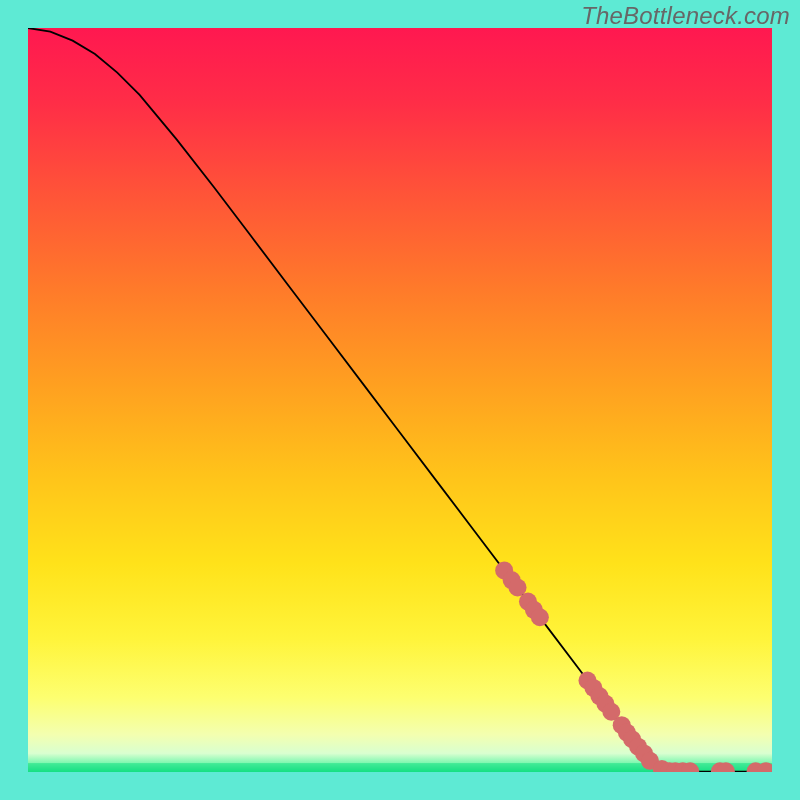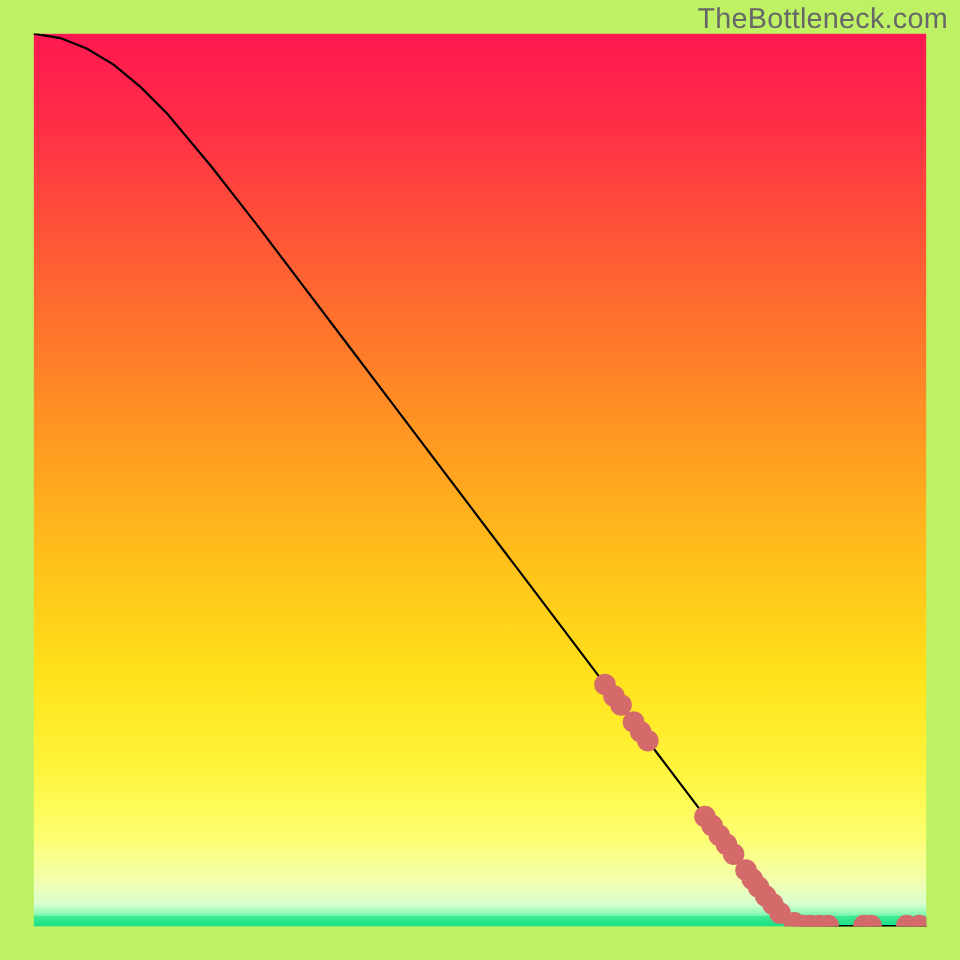--- a/index.html
+++ b/index.html
@@ -8,21 +8,22 @@
     width: 800px;
     height: 800px;
     background: #000;
     overflow: hidden;
     font-family: Arial, Helvetica, sans-serif;
   }
   .outer {
     position: relative;
     width: 800px;
     height: 800px;
-    background: #bef264;
+    background: #5eead4;
+    font-style: italic;
   }
   .watermark {
     position: absolute;
     top: 2px;
     right: 10px;
     color: #676767;
     font-size: 24px;
     font-weight: 500;
     letter-spacing: 0.2px;
     z-index: 20;

